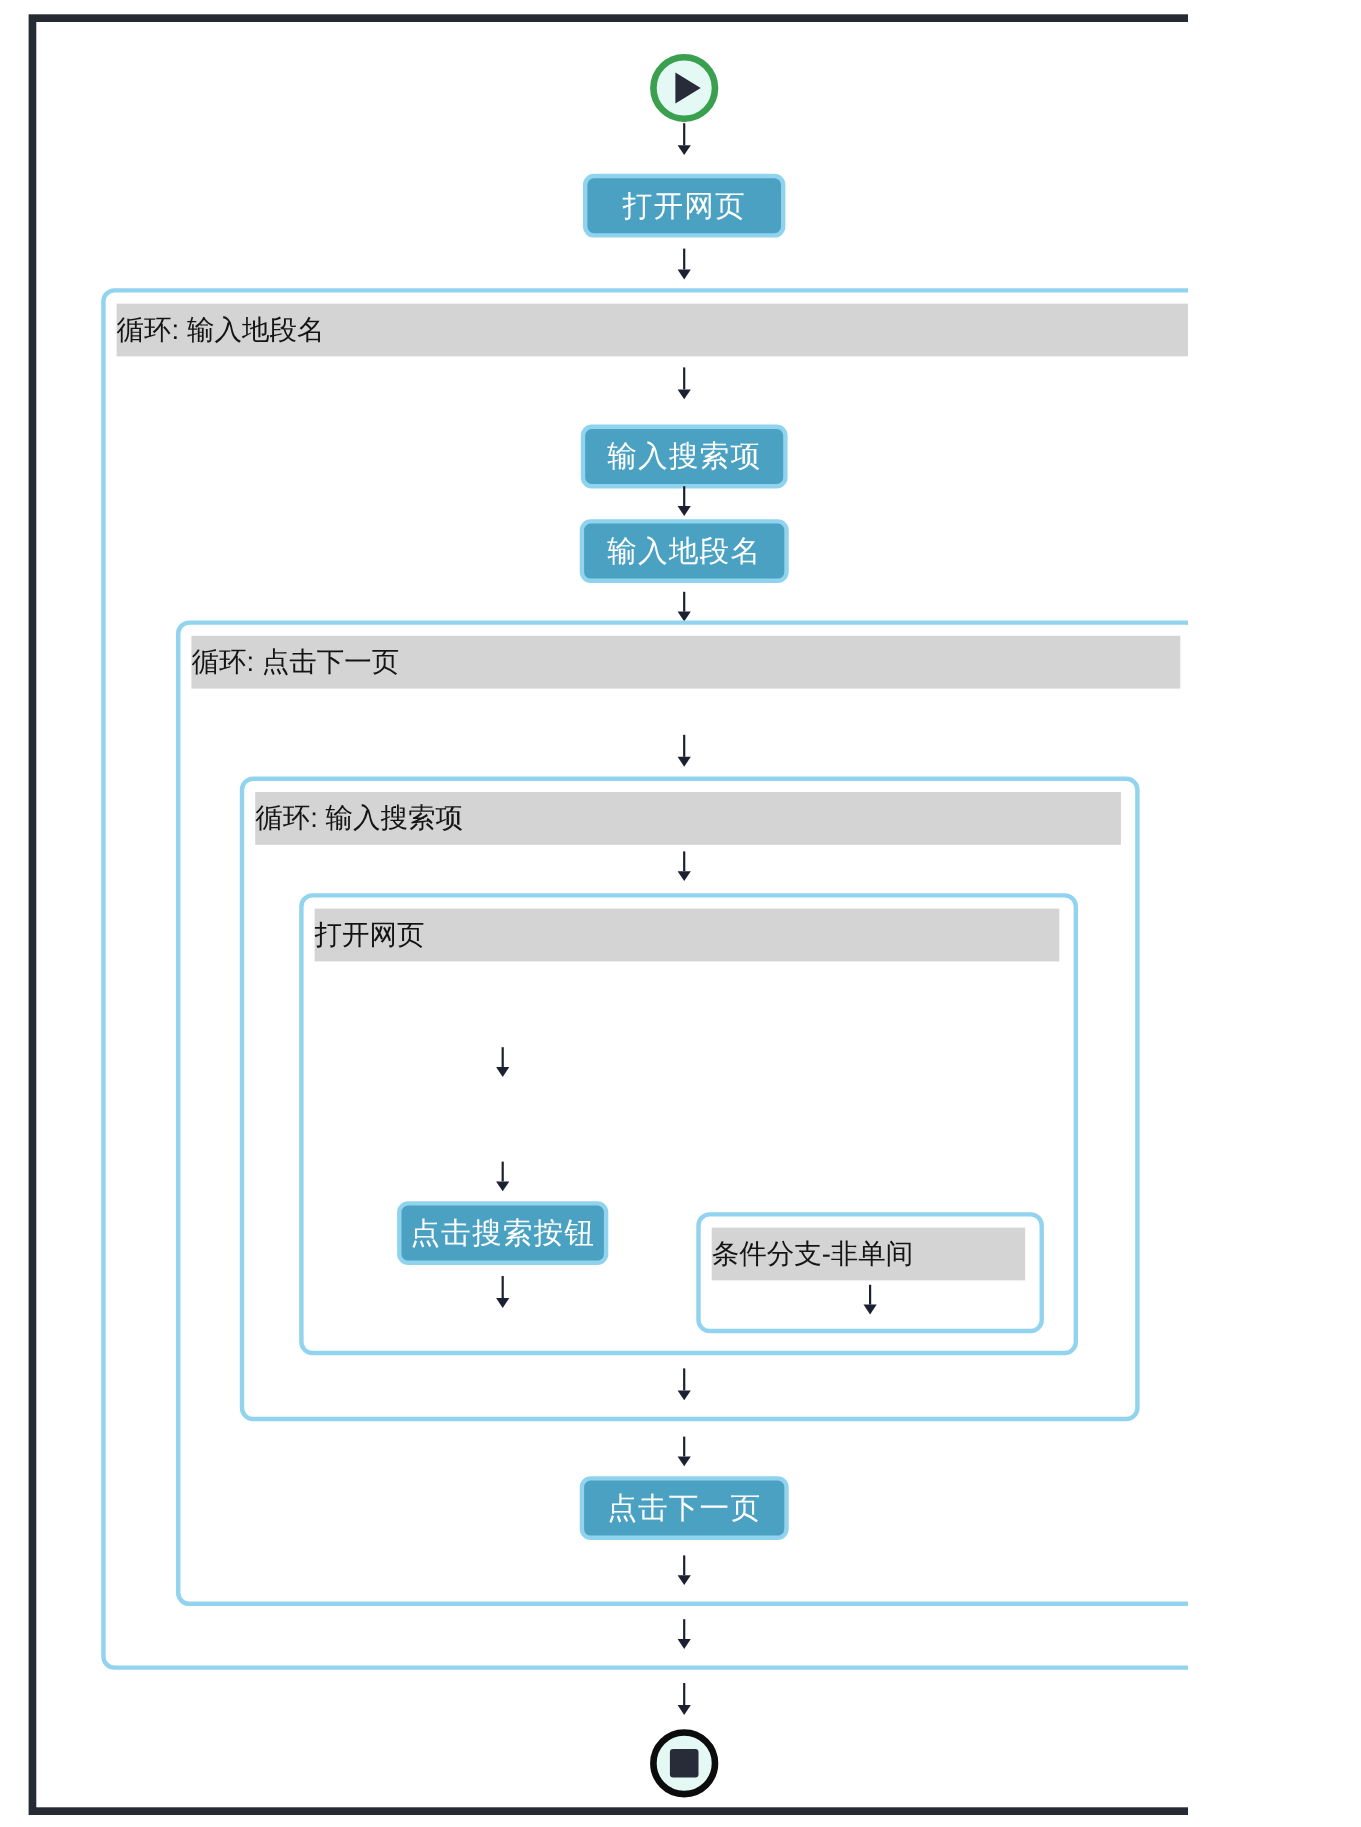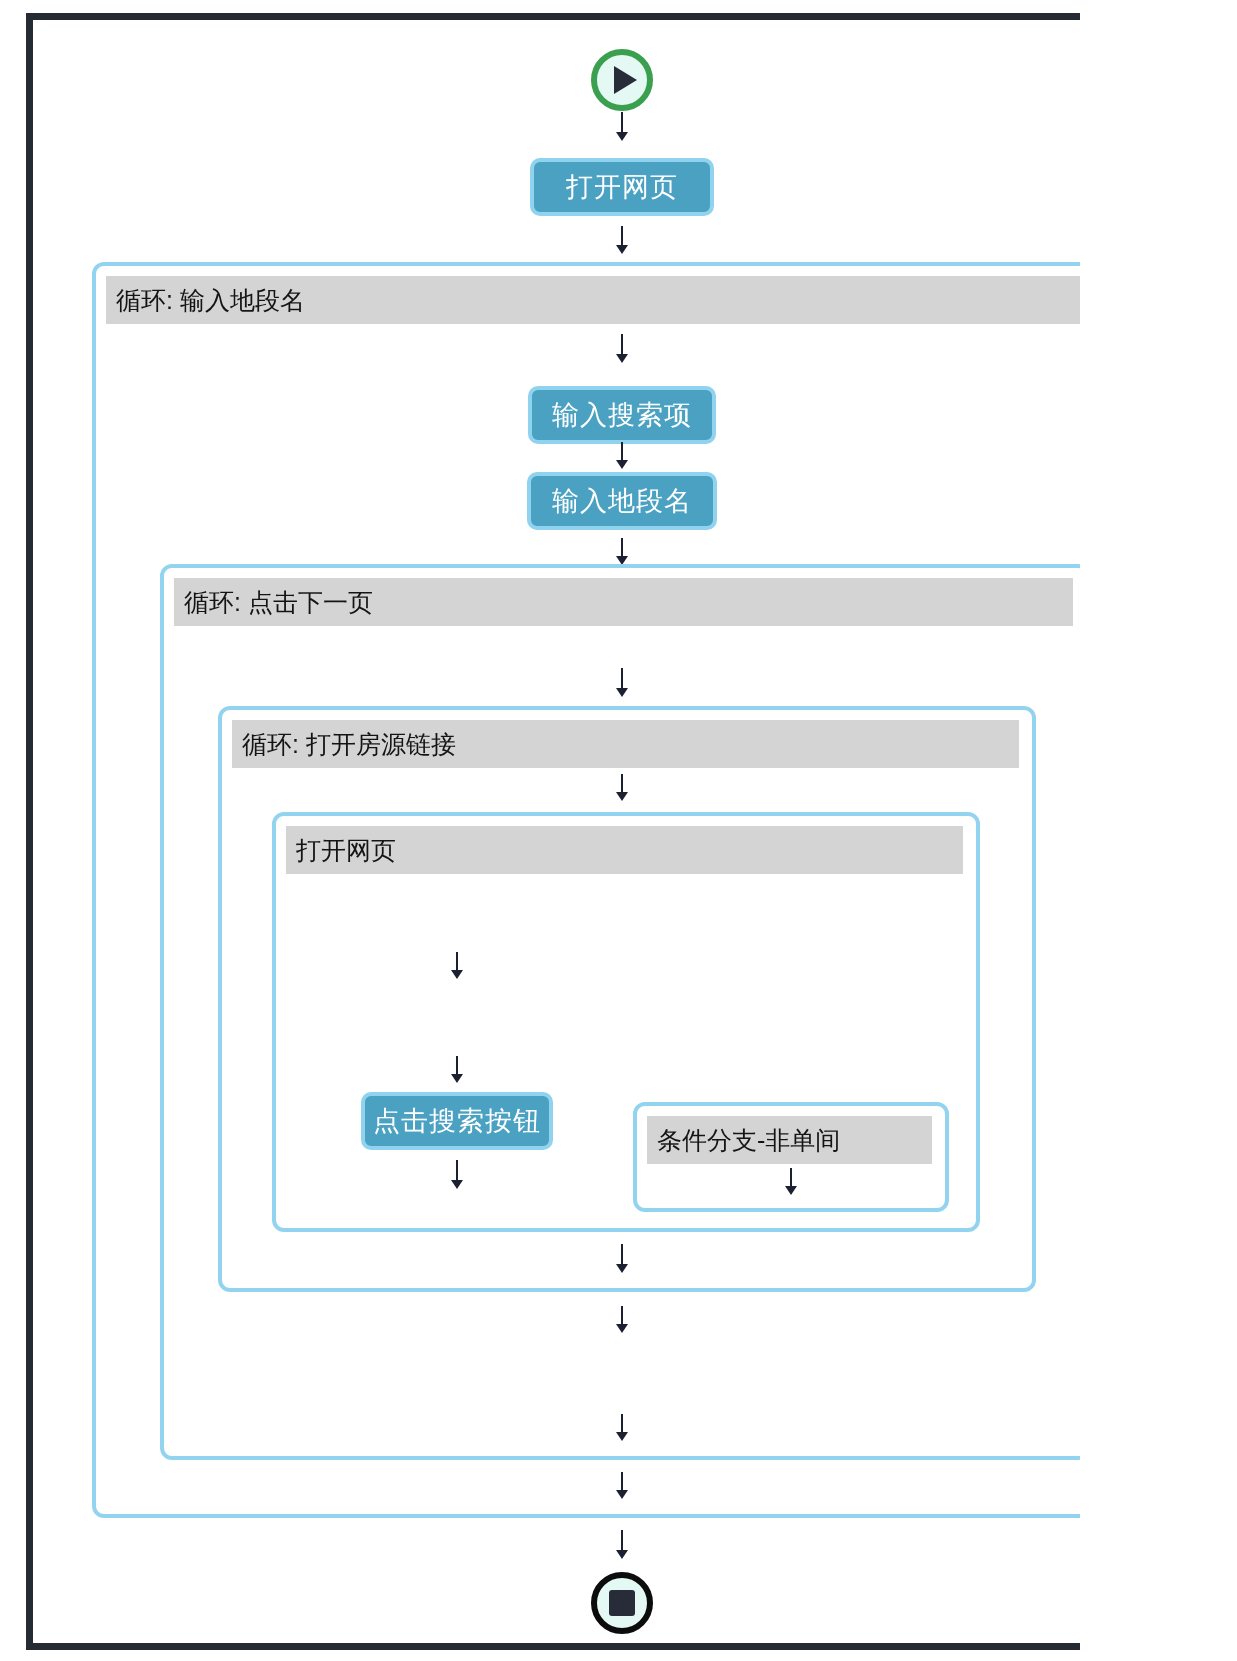--- a/index.html
+++ b/index.html
@@ -8,21 +8,21 @@
 
   
   .frame{position:absolute;left:26px;top:13px;width:1196px;height:1637px;
          border:7px solid var(--frame,#262b33);box-sizing:border-box;background:#ffffff;}
 
   
   .box{position:absolute;box-sizing:border-box;border:4px solid var(--container-border,#92d3ef);
        border-radius:12px;background:#ffffff;}
   .box-header{position:absolute;left:10px;right:13px;top:10px;height:48px;
        background:var(--header-bg,#d4d4d4);color:var(--text-dark,#141414);
-       font-size:25px;line-height:48px;padding-left:10px;white-space:nowrap;overflow:hidden;}
+       font-size:25px;line-height:48px;white-space:nowrap;overflow:hidden;}
 
   
   .step-btn{position:absolute;box-sizing:border-box;display:flex;align-items:center;justify-content:center;
        background:var(--button-bg,#4aa1c1);border:4px solid var(--button-border,#90d3ee);
        border-radius:10px;color:var(--text-light,#ffffff);font-size:27px;letter-spacing:1px;
        white-space:nowrap;cursor:pointer;}
 
   
   .arrow{position:absolute;width:16px;display:flex;flex-direction:column;align-items:center;}
   .arrow .stem{width:2px;flex:1;background:var(--arrow,#1b2130);}
@@ -90,21 +90,21 @@
   <div class="box" style="left:160px;top:564px;width:930px;height:896px">
     <div class="box-header">循环: 点击下一页</div>
   </div>
 
   <div class="arrow" style="left:614px;top:668px;height:29px">
       <i class="stem"></i>
       <i class="head"></i>
     </div>
 
   <div class="box" style="left:218px;top:706px;width:818px;height:586px">
-    <div class="box-header">循环: 打开房源链接</div>
+    <div class="box-header">循环: 输入搜索项</div>
   </div>
 
   <div class="arrow" style="left:614px;top:774px;height:27px">
       <i class="stem"></i>
       <i class="head"></i>
     </div>
 
   <div class="box" style="left:272px;top:812px;width:708px;height:420px">
     <div class="box-header">打开网页</div>
   </div>
@@ -140,20 +140,21 @@
   <div class="arrow" style="left:614px;top:1244px;height:29px">
       <i class="stem"></i>
       <i class="head"></i>
     </div>
 
   <div class="arrow" style="left:614px;top:1306px;height:27px">
       <i class="stem"></i>
       <i class="head"></i>
     </div>
 
+  <div class="step-btn" style="left:527px;top:1342px;width:190px;height:58px">点击下一页</div>
 
   <div class="arrow" style="left:614px;top:1414px;height:27px">
       <i class="stem"></i>
       <i class="head"></i>
     </div>
 
   <div class="arrow" style="left:614px;top:1472px;height:27px">
       <i class="stem"></i>
       <i class="head"></i>
     </div>

